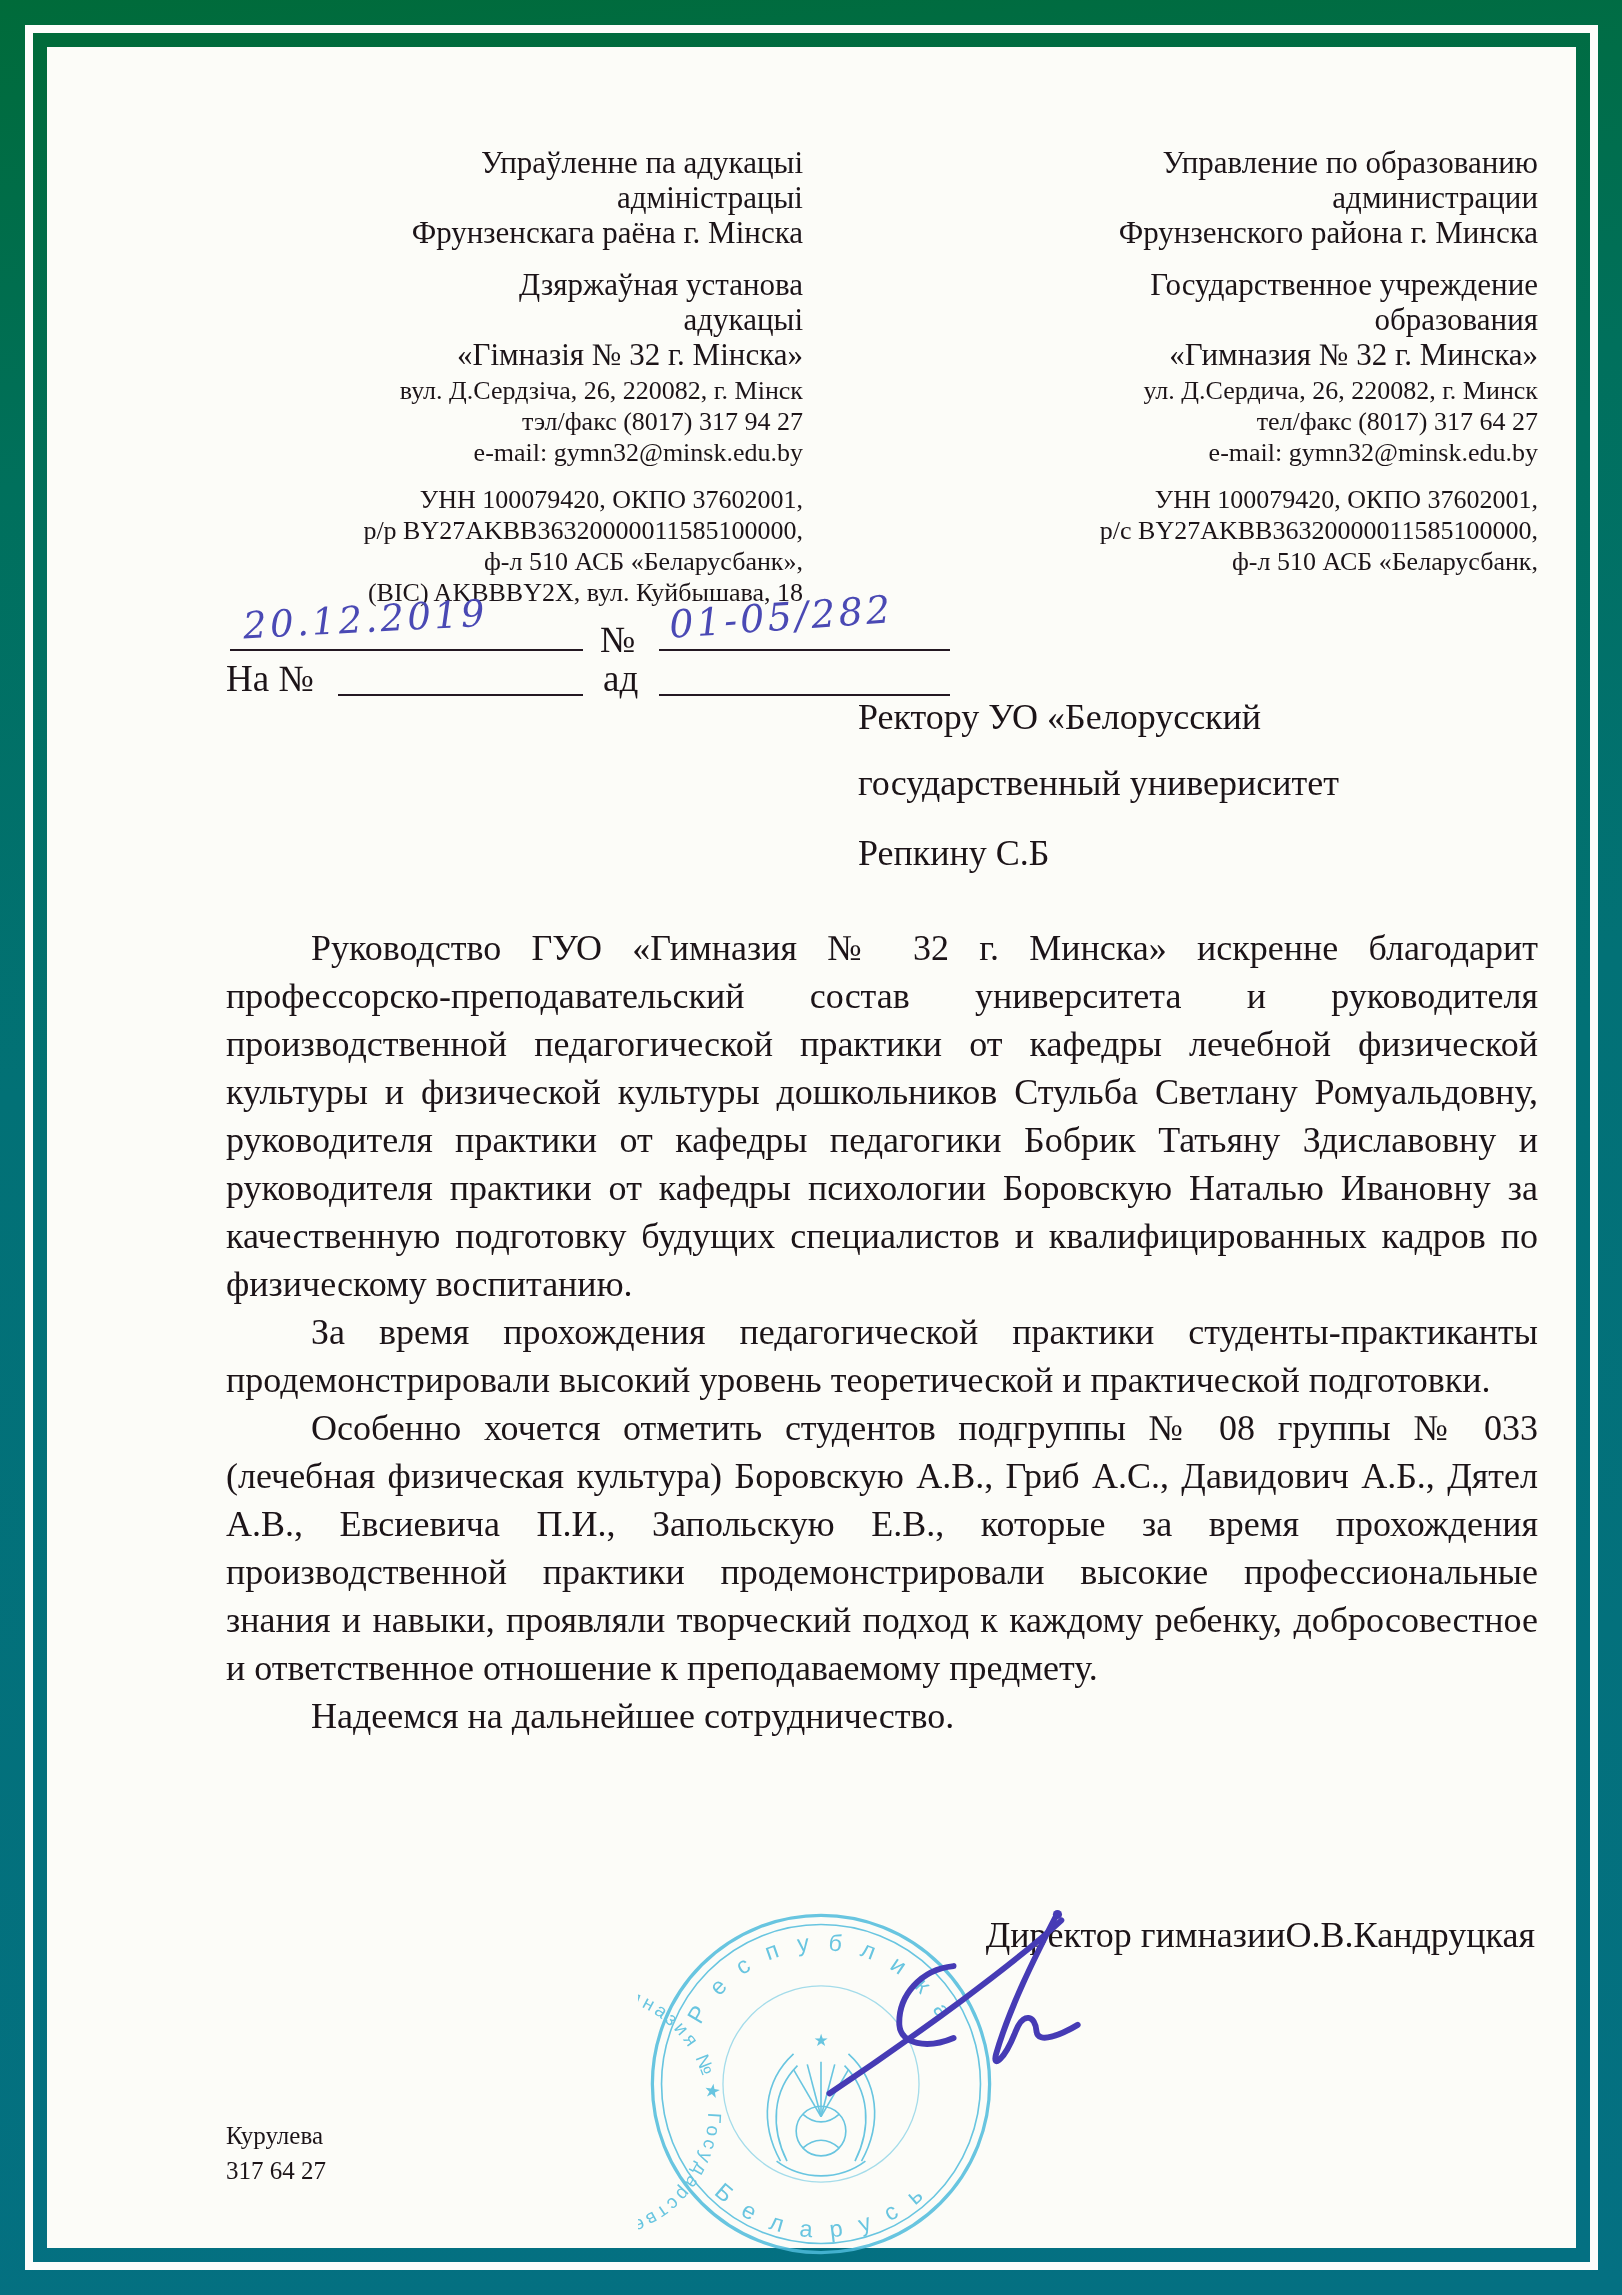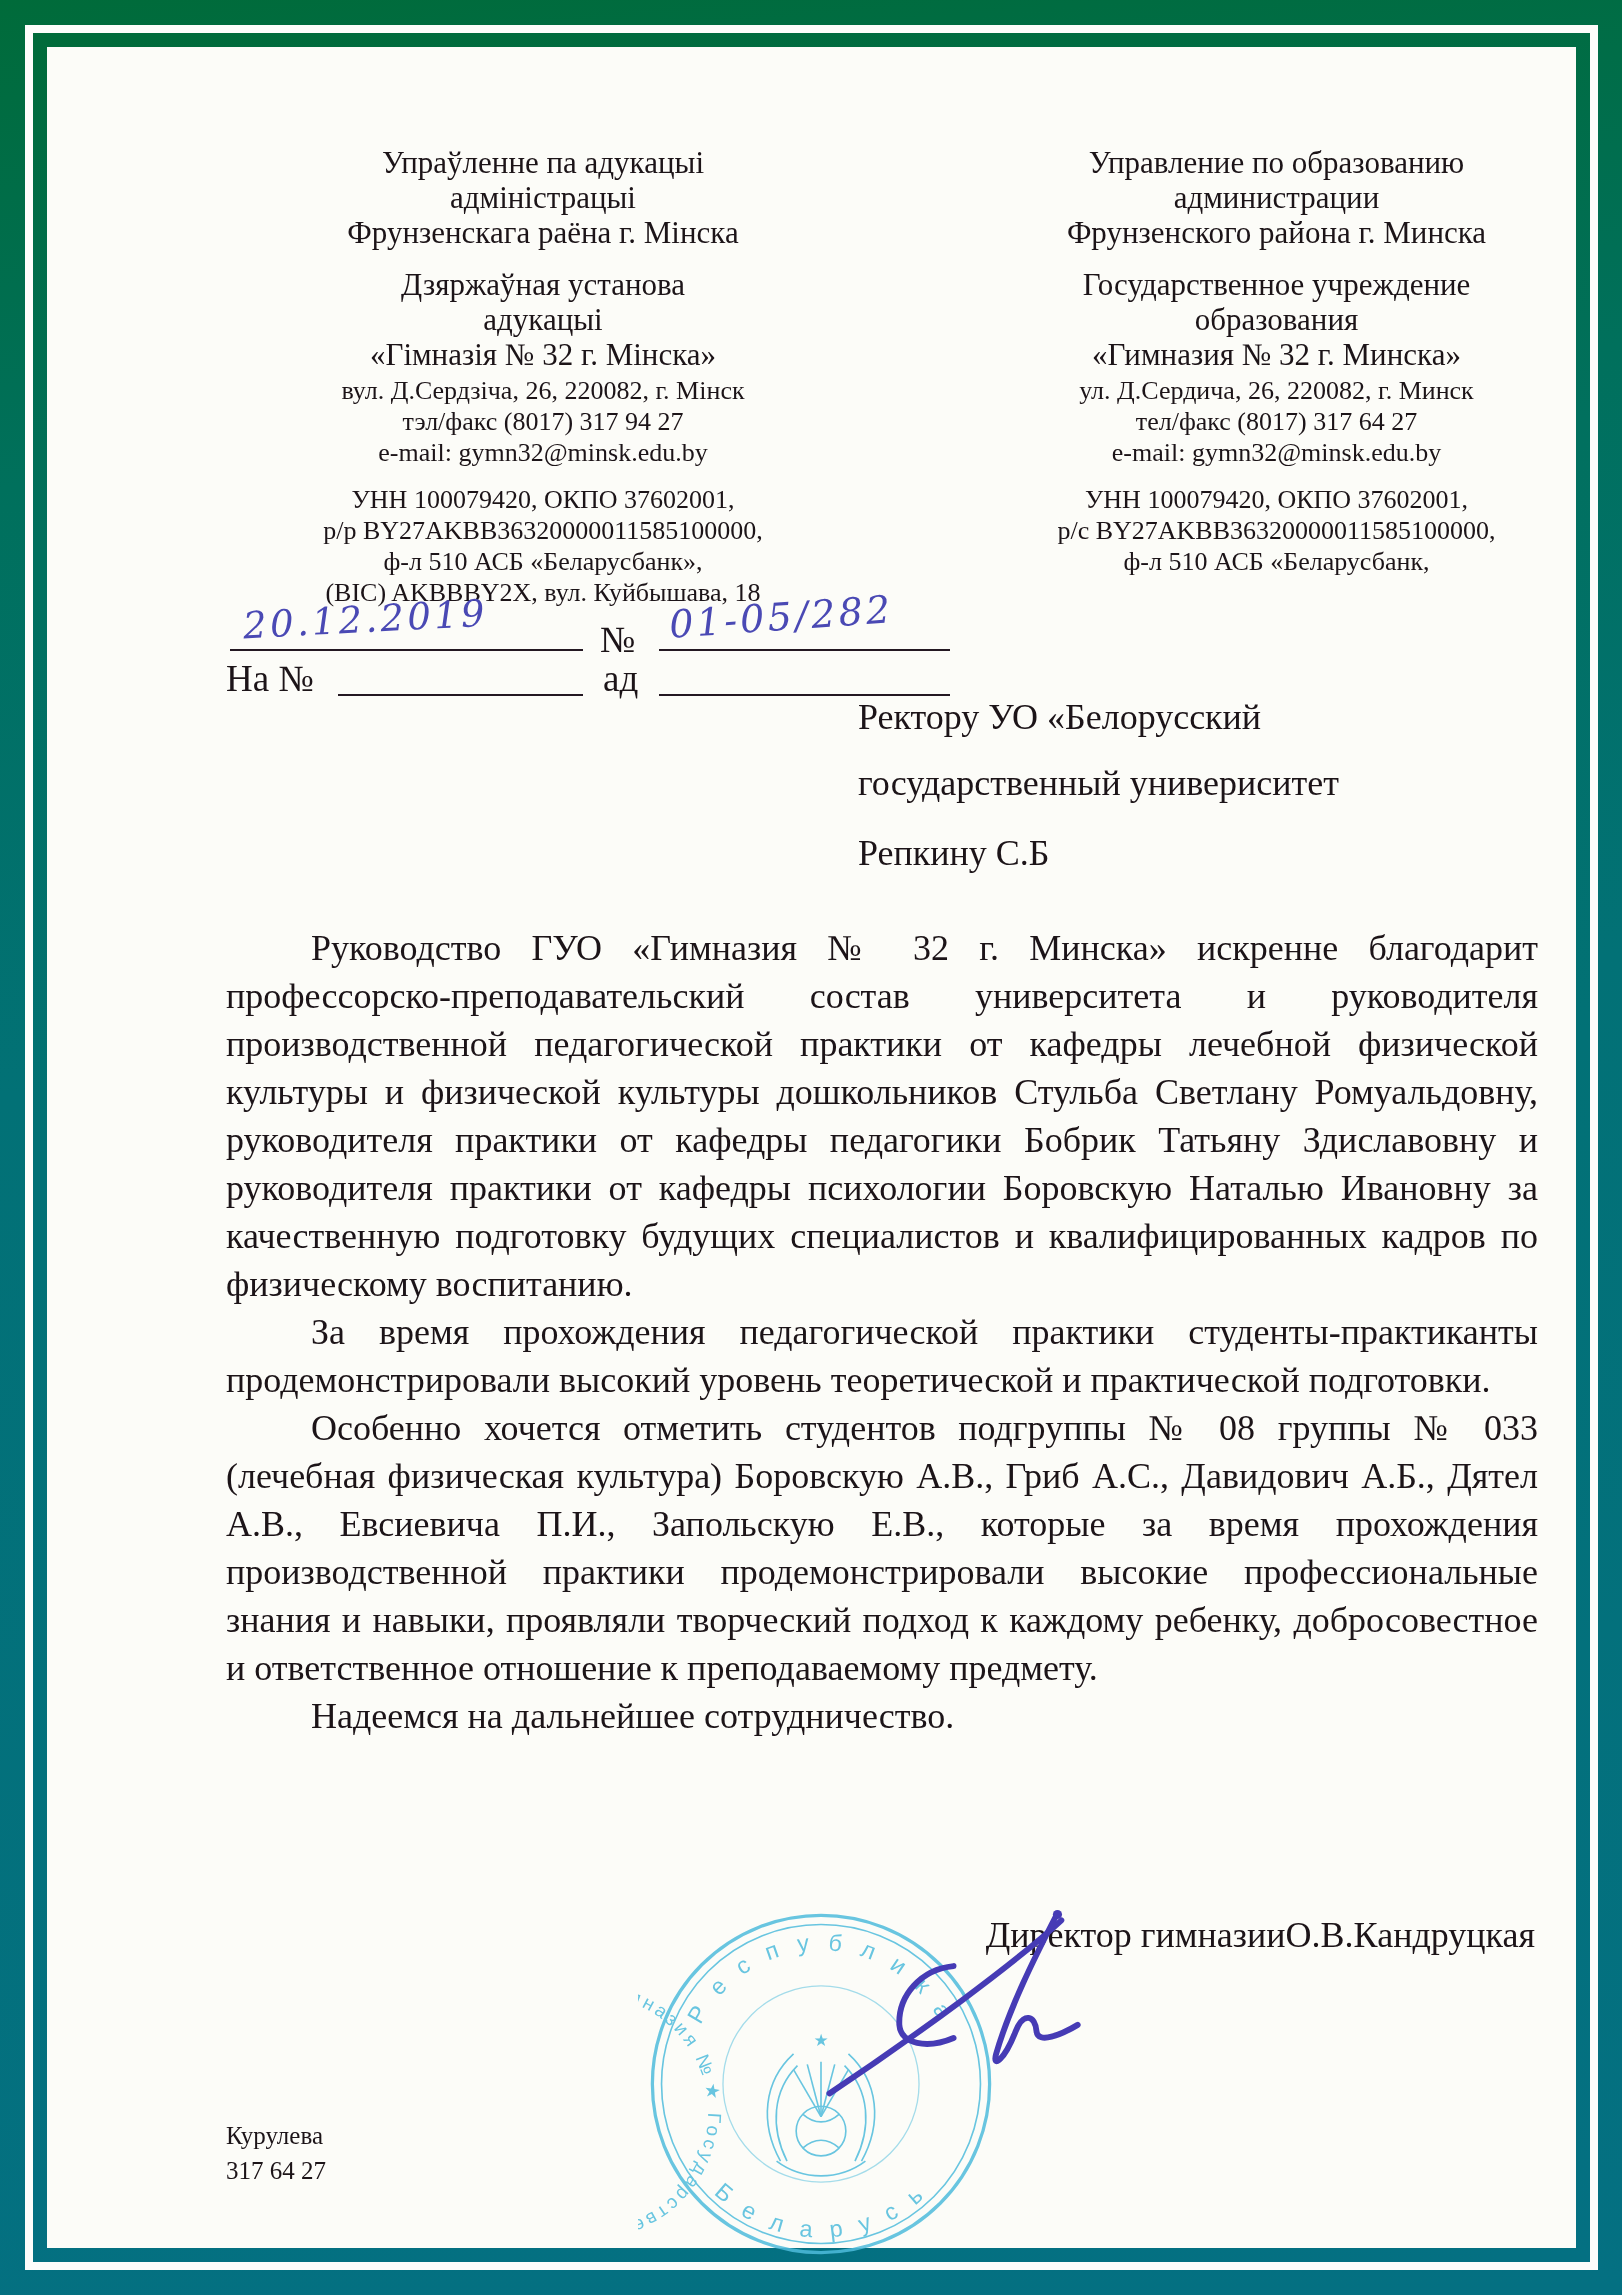--- a/index.html
+++ b/index.html
@@ -9,21 +9,21 @@
     background:linear-gradient(175deg,#006b3a 0%,#00705c 20%,#027176 45%,#047082 100%);
     font-family:"Liberation Serif","DejaVu Serif",serif;
     color:#1c1418;
     overflow:hidden;
   }
   .frame-gap{position:absolute;inset:25px;background:#fdfdfb;}
   .frame-band{position:absolute;inset:33px;background:linear-gradient(175deg,#006b3a 0%,#01705e 22%,#027176 48%,#047082 100%);}
   .paper{position:absolute;inset:47px;background:#fcfcf8;}
 
   
-  .lh{position:absolute;top:98px;text-align:center;}
+  .lh{position:absolute;top:98px;text-align:right;}
   .lh-left{left:236px;width:520px;}
   .lh-right{left:968px;width:523px;}
   .lh .org div,.lh .inst div{font-size:31px;line-height:35px;}
   .lh .inst{margin-top:17px;}
   .lh .contact{margin-top:3px;}
   .lh .bank{margin-top:15.7px;}
   .lh .contact div,.lh .bank div{font-size:26px;line-height:31px;}
 
   
   .ref-label{position:absolute;font-size:37px;}

